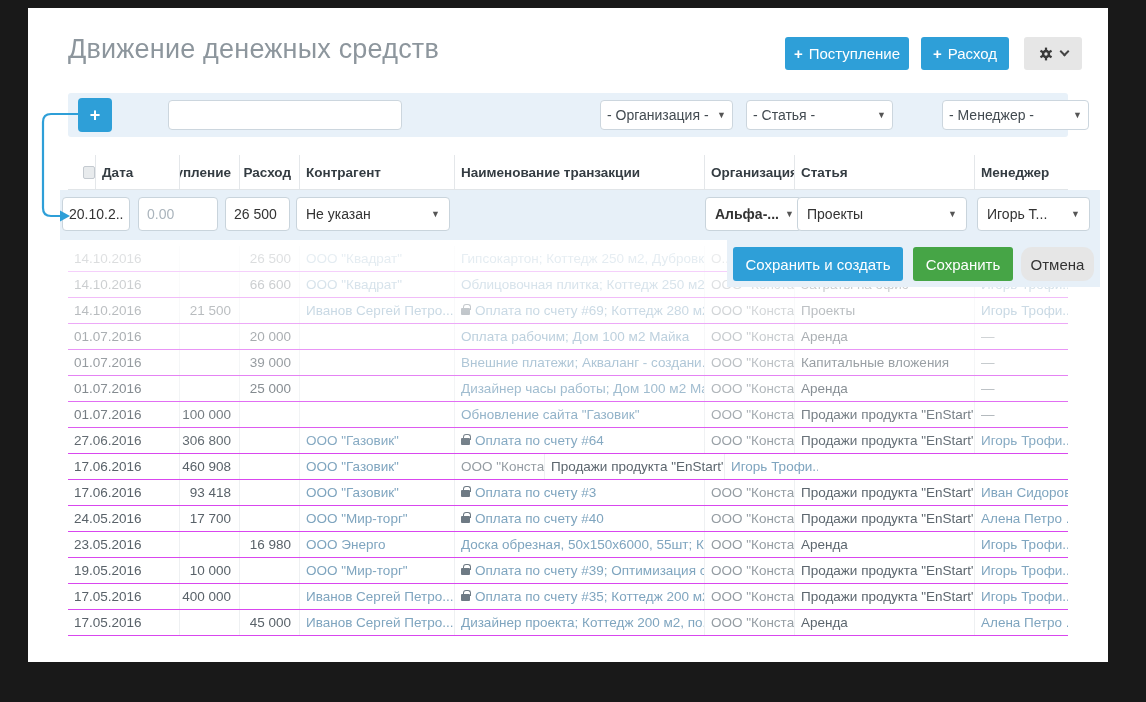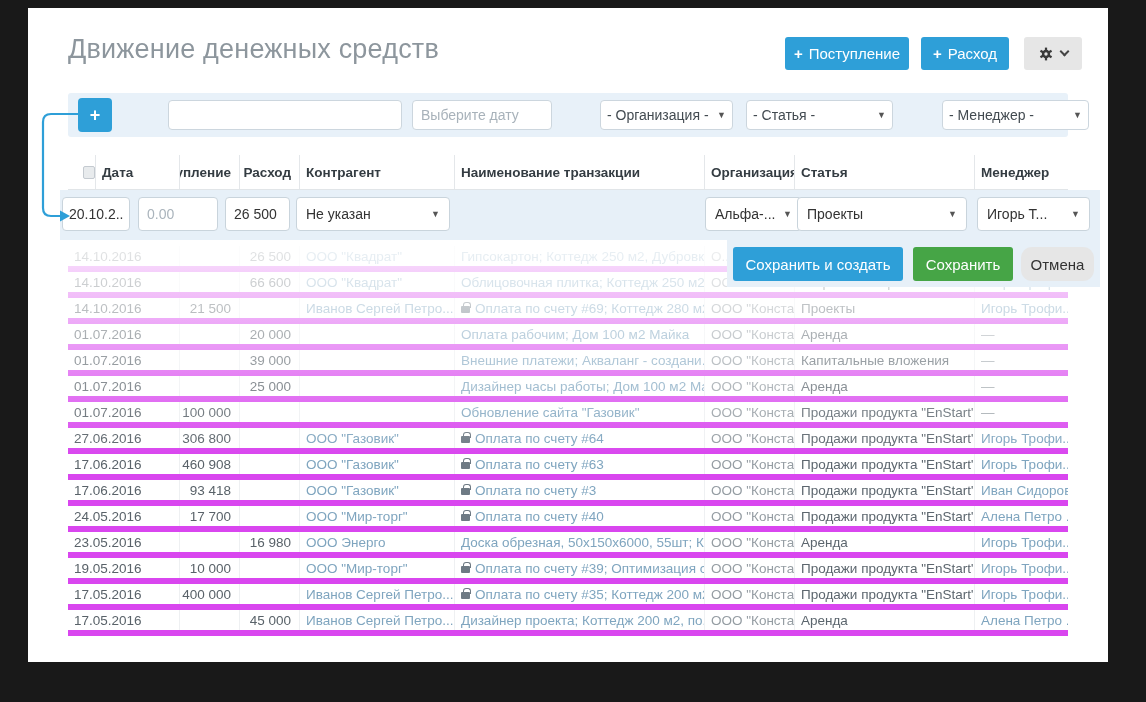--- a/index.html
+++ b/index.html
@@ -45,21 +45,21 @@
   .c-inc { width:60px; justify-content:flex-end; padding-right:8px; }
   .c-exp { width:60px; justify-content:flex-end; padding-right:8px; }
   .c-cp { width:155px; }
   .c-tx { width:250px; }
   .c-org { width:90px; }
   .c-art { width:180px; }
   .c-mgr { width:93px; }
   .hdr-check { width:13px; height:13px; background:#e8ebed; border:1px solid #c4cad0; border-radius:2px; margin-left:9px; cursor:pointer; }
 
   .tbody { position:absolute; left:40px; top:238px; width:1000px; z-index:1; }
-  .trow { display:flex; height:26px; border-bottom:6px solid #d946ef; }
+  .trow { display:flex; height:26px; border-bottom:1px solid #d946ef; }
   .td { font-size:13.5px; color:#596269; display:flex; align-items:center; border-right:1px solid #eef0f2; padding-left:6px; white-space:nowrap; overflow:hidden; }
   .td:last-child { border-right:none; }
   .td.c-date { width:112px; }
   .num { justify-content:flex-end; padding-right:8px; padding-left:0; }
   .link { color:#7fa5bf; cursor:pointer; }
   .td.c-org { color:#959da3; }
   .td.c-art { color:#5c666e; }
   .dash { color:#9aa2a8; cursor:default; }
 
   .lock { display:inline-block; position:relative; width:9px; height:7px; background:#6e7a84; border-radius:1px; margin-right:5px; flex:none; margin-top:2px; }
@@ -71,21 +71,21 @@
   
   .edit-panel { position:absolute; left:32px; top:182px; width:1040px; height:50px; background:#e7f0f8; z-index:3; }
   .e-input { position:absolute; top:189px; height:34px; background:#fff; border:1px solid #c9d4dc; border-radius:4px; font-size:14px; color:#333; font-family:inherit; padding:0 8px; z-index:4; }
   .e-input::placeholder { color:#aab4bc; }
   #e-date { left:34px; width:68px; padding:0 6px; }
   #e-inc { left:110px; width:80px; }
   #e-exp { left:197px; width:65px; }
   #e-tx { left:429px; width:240px; }
   .e-select { position:absolute; top:189px; height:34px; background:#fff; border:1px solid #c9d4dc; border-radius:4px; display:flex; align-items:center; justify-content:space-between; padding:4px 9px; font-size:14px; color:#333; cursor:pointer; z-index:4; white-space:nowrap; overflow:hidden; }
   #e-cp { left:268px; width:154px; }
-  #e-org { left:677px; width:97px; }
+  #e-org { left:677px; width:97px;font-weight:bold; }
   #e-art { left:769px; width:170px; }
   #e-mgr { left:949px; width:113px; }
 
   .btn-strip { position:absolute; left:699px; top:232px; width:373px; height:47px; background:#e7f0f8; z-index:3; }
   .strip-btn { position:absolute; top:239px; height:34px; z-index:4; }
   #btn-save-create { left:705px; width:170px; }
   #btn-save { left:885px; width:100px; }
   #btn-cancel { left:993px; width:73px;border-radius:11px; }
 
   .connector { position:absolute; left:5px; top:95px; z-index:5; pointer-events:none; }
@@ -120,21 +120,20 @@
 
   <div class="filter-bar">
     <div class="add-btn">
       <span>+</span>
     </div>
     <svg class="search-ico" width="15" height="15" viewBox="0 0 15 15">
       <circle cx="6" cy="6" r="4.4" fill="none" stroke="#aab4bc" stroke-width="1.6"></circle>
       <line x1="9.4" y1="9.4" x2="13.4" y2="13.4" stroke="#aab4bc" stroke-width="1.6" stroke-linecap="round"></line>
     </svg>
     <input class="f-input" id="f-search" value="" style="">
-    <input class="f-input" id="f-date" placeholder="Выберите дату" style="">
     <div class="f-select" id="f-org">
       <span>- Организация -</span>
       <span class="caret">▼</span>
     </div>
     <div class="f-select" id="f-art">
       <span>- Статья -</span>
       <span class="caret">▼</span>
     </div>
     <div class="f-select" id="f-mgr">
       <span>- Менеджер -</span>
@@ -235,21 +234,20 @@
         <div class="td c-tx link"><span class="lock"></span>Оплата по счету #64</div>
         <div class="td c-org">ООО "Конста...</div>
         <div class="td c-art">Продажи продукта "EnStart"</div>
         <div class="td c-mgr link">Игорь Трофи...</div>
       </div>
       <div class="trow">
         <div class="td c-date">17.06.2016</div>
         <div class="td c-inc num">460 908</div>
         <div class="td c-exp num"></div>
         <div class="td c-cp link">ООО "Газовик"</div>
-        <div class="td c-tx link"><span class="lock"></span>Оплата по счету #63</div>
         <div class="td c-org">ООО "Конста...</div>
         <div class="td c-art">Продажи продукта "EnStart"</div>
         <div class="td c-mgr link">Игорь Трофи...</div>
       </div>
       <div class="trow">
         <div class="td c-date">17.06.2016</div>
         <div class="td c-inc num">93 418</div>
         <div class="td c-exp num"></div>
         <div class="td c-cp link">ООО "Газовик"</div>
         <div class="td c-tx link"><span class="lock"></span>Оплата по счету #3</div>

